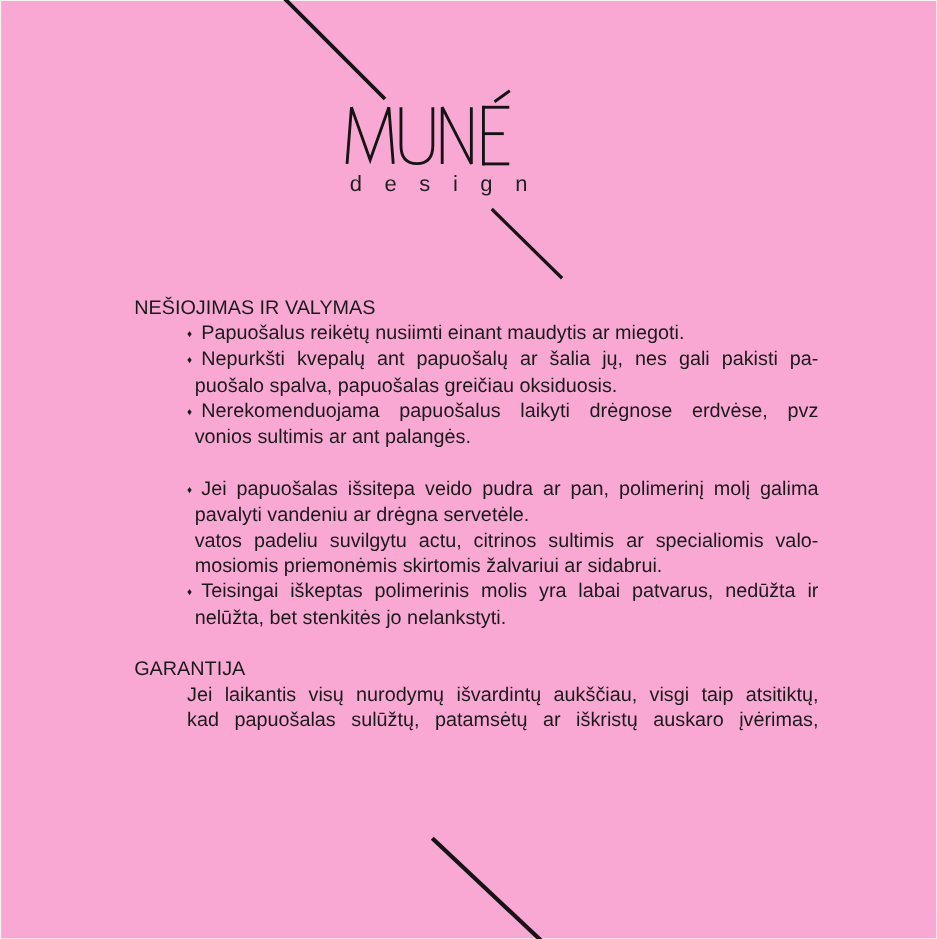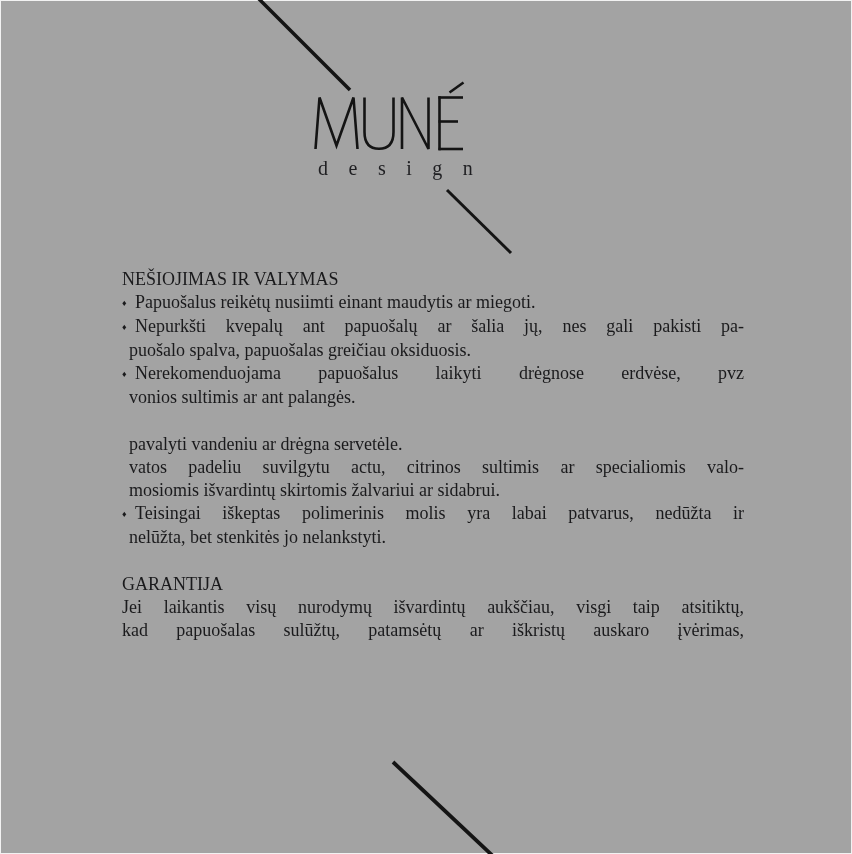--- a/index.html
+++ b/index.html
@@ -1,22 +1,22 @@
 <!DOCTYPE html>
 <html><head>
 <meta charset="utf-8">
 <style>
   html, body { margin: 0; padding: 0; background: #ffffff; }
   .page {
     position: relative;
     width: 852px;
     height: 854px;
-    background: #a3a3a3;
+    background: #f9a8d4;
     overflow: hidden;
-    font-family: Liberation Serif, serif;
+    font-family: Liberation Sans, sans-serif;
     box-shadow: inset 0 0 0 1px #f2f2f2;
   }
   svg.art { position: absolute; left: 0; top: 0; }
   .art line, .art path, .art polyline { stroke: #141414; fill: none; }
 
   .design-word {
     position: absolute;
     left: 318px;
     top: 157px;
     font-size: 20px;
@@ -29,21 +29,21 @@
     position: absolute;
     left: 122px;
     top: 268px;
     width: 622px;
     font-size: 18px;
     line-height: 23px;
     color: #1a1a1c;
   }
   .section + .section { margin-top: 24px; }
   .heading { text-align: left; }
-  .line { text-align: left; }
+  .line { text-align: left; margin-left: 48px; }
   .line.j { text-align: justify; text-align-last: justify; }
   .line.cont { padding-left: 7px; }
   .bullet {
     display: inline-block;
     width: 8px;
     margin-right: 5px;
     font-size: 9px;
     vertical-align: 2px;
     color: #1a1a1c;
   }
@@ -80,23 +80,24 @@
     <div class="section">
       <div class="heading">NEŠIOJIMAS IR VALYMAS</div>
       <div class="line"><span class="bullet">♦</span><span>Papuošalus reikėtų nusiimti einant maudytis ar miegoti.</span></div>
       <div class="line j"><span class="bullet">♦</span><span>Nepurkšti kvepalų ant papuošalų ar šalia jų, nes gali pakisti pa-</span></div>
       <div class="line cont"><span>puošalo spalva, papuošalas greičiau oksiduosis.</span></div>
       <div class="line j"><span class="bullet">♦</span><span>Nerekomenduojama papuošalus laikyti drėgnose erdvėse, pvz</span></div>
       <div class="line cont"><span>vonios sultimis ar ant palangės.</span></div>
     </div>
 
     <div class="section">
+      <div class="line j"><span class="bullet">♦</span><span>Jei papuošalas išsitepa veido pudra ar pan, polimerinį molį galima</span></div>
       <div class="line cont"><span>pavalyti vandeniu ar drėgna servetėle.</span></div>
       <div class="line cont j"><span>vatos padeliu suvilgytu actu, citrinos sultimis ar specialiomis valo-</span></div>
-      <div class="line cont"><span>mosiomis išvardintų skirtomis žalvariui ar sidabrui.</span></div>
+      <div class="line cont"><span>mosiomis priemonėmis skirtomis žalvariui ar sidabrui.</span></div>
       <div class="line j"><span class="bullet">♦</span><span>Teisingai iškeptas polimerinis molis yra labai patvarus, nedūžta ir</span></div>
       <div class="line cont"><span>nelūžta, bet stenkitės jo nelankstyti.</span></div>
     </div>
 
     <div class="section">
       <div class="heading">GARANTIJA</div>
       <div class="line j"><span>Jei laikantis visų nurodymų išvardintų aukščiau, visgi taip atsitiktų,</span></div>
       <div class="line j"><span>kad papuošalas sulūžtų, patamsėtų ar iškristų auskaro įvėrimas,</span></div>
     </div>
 

